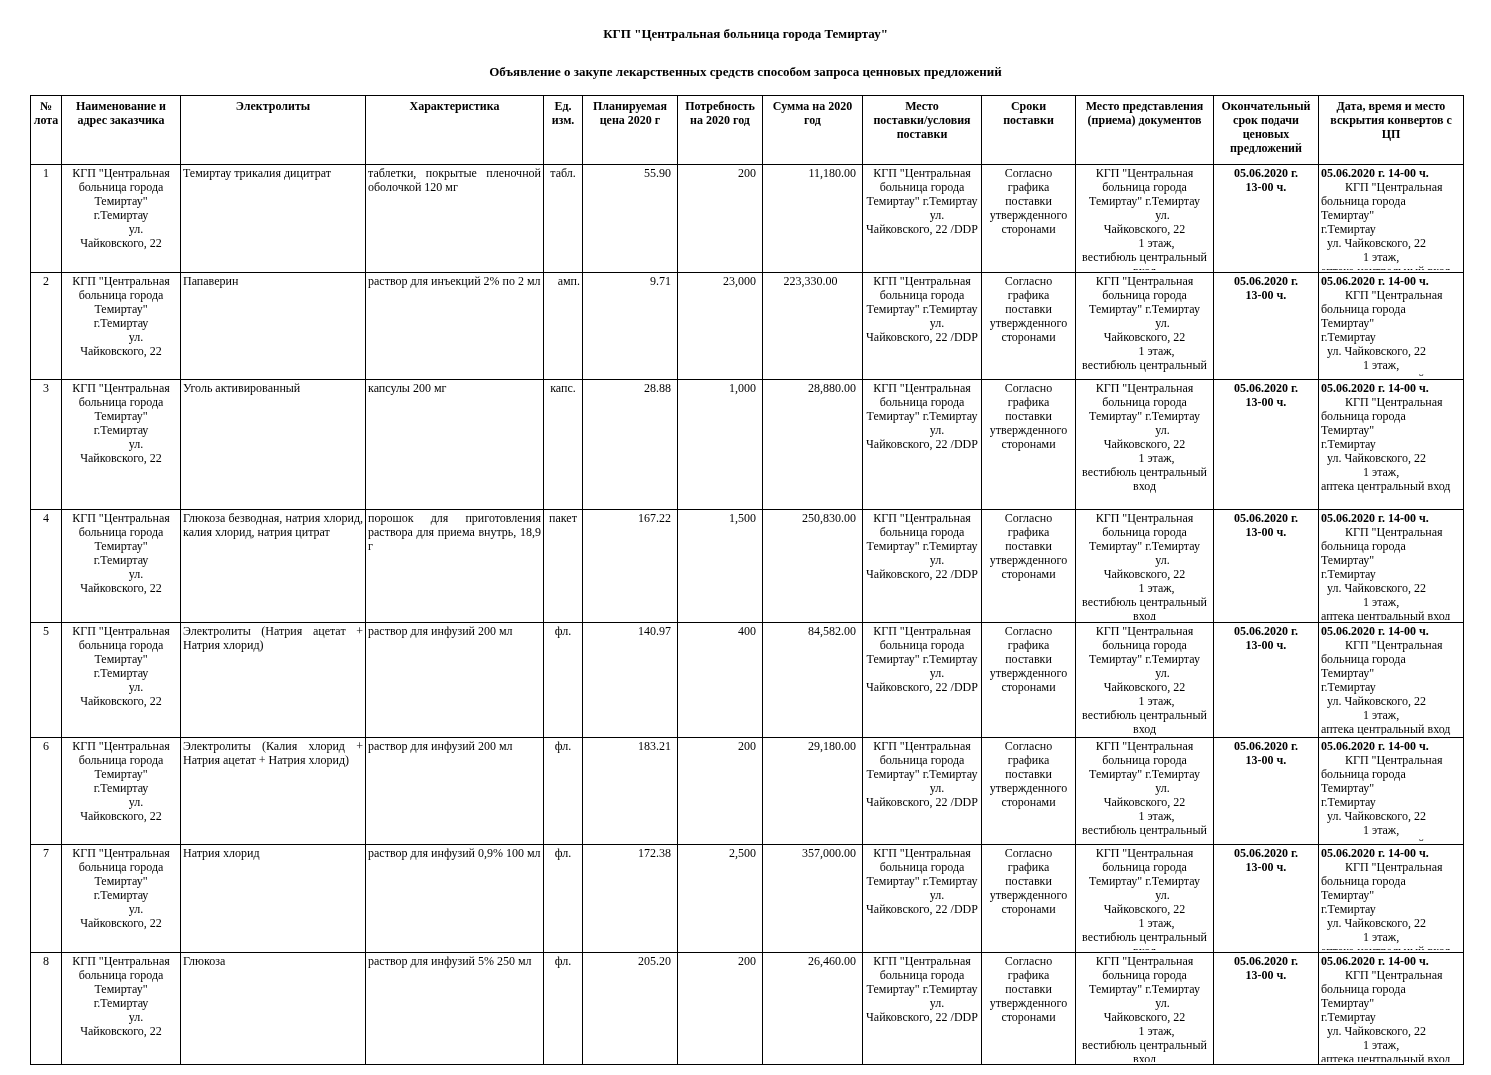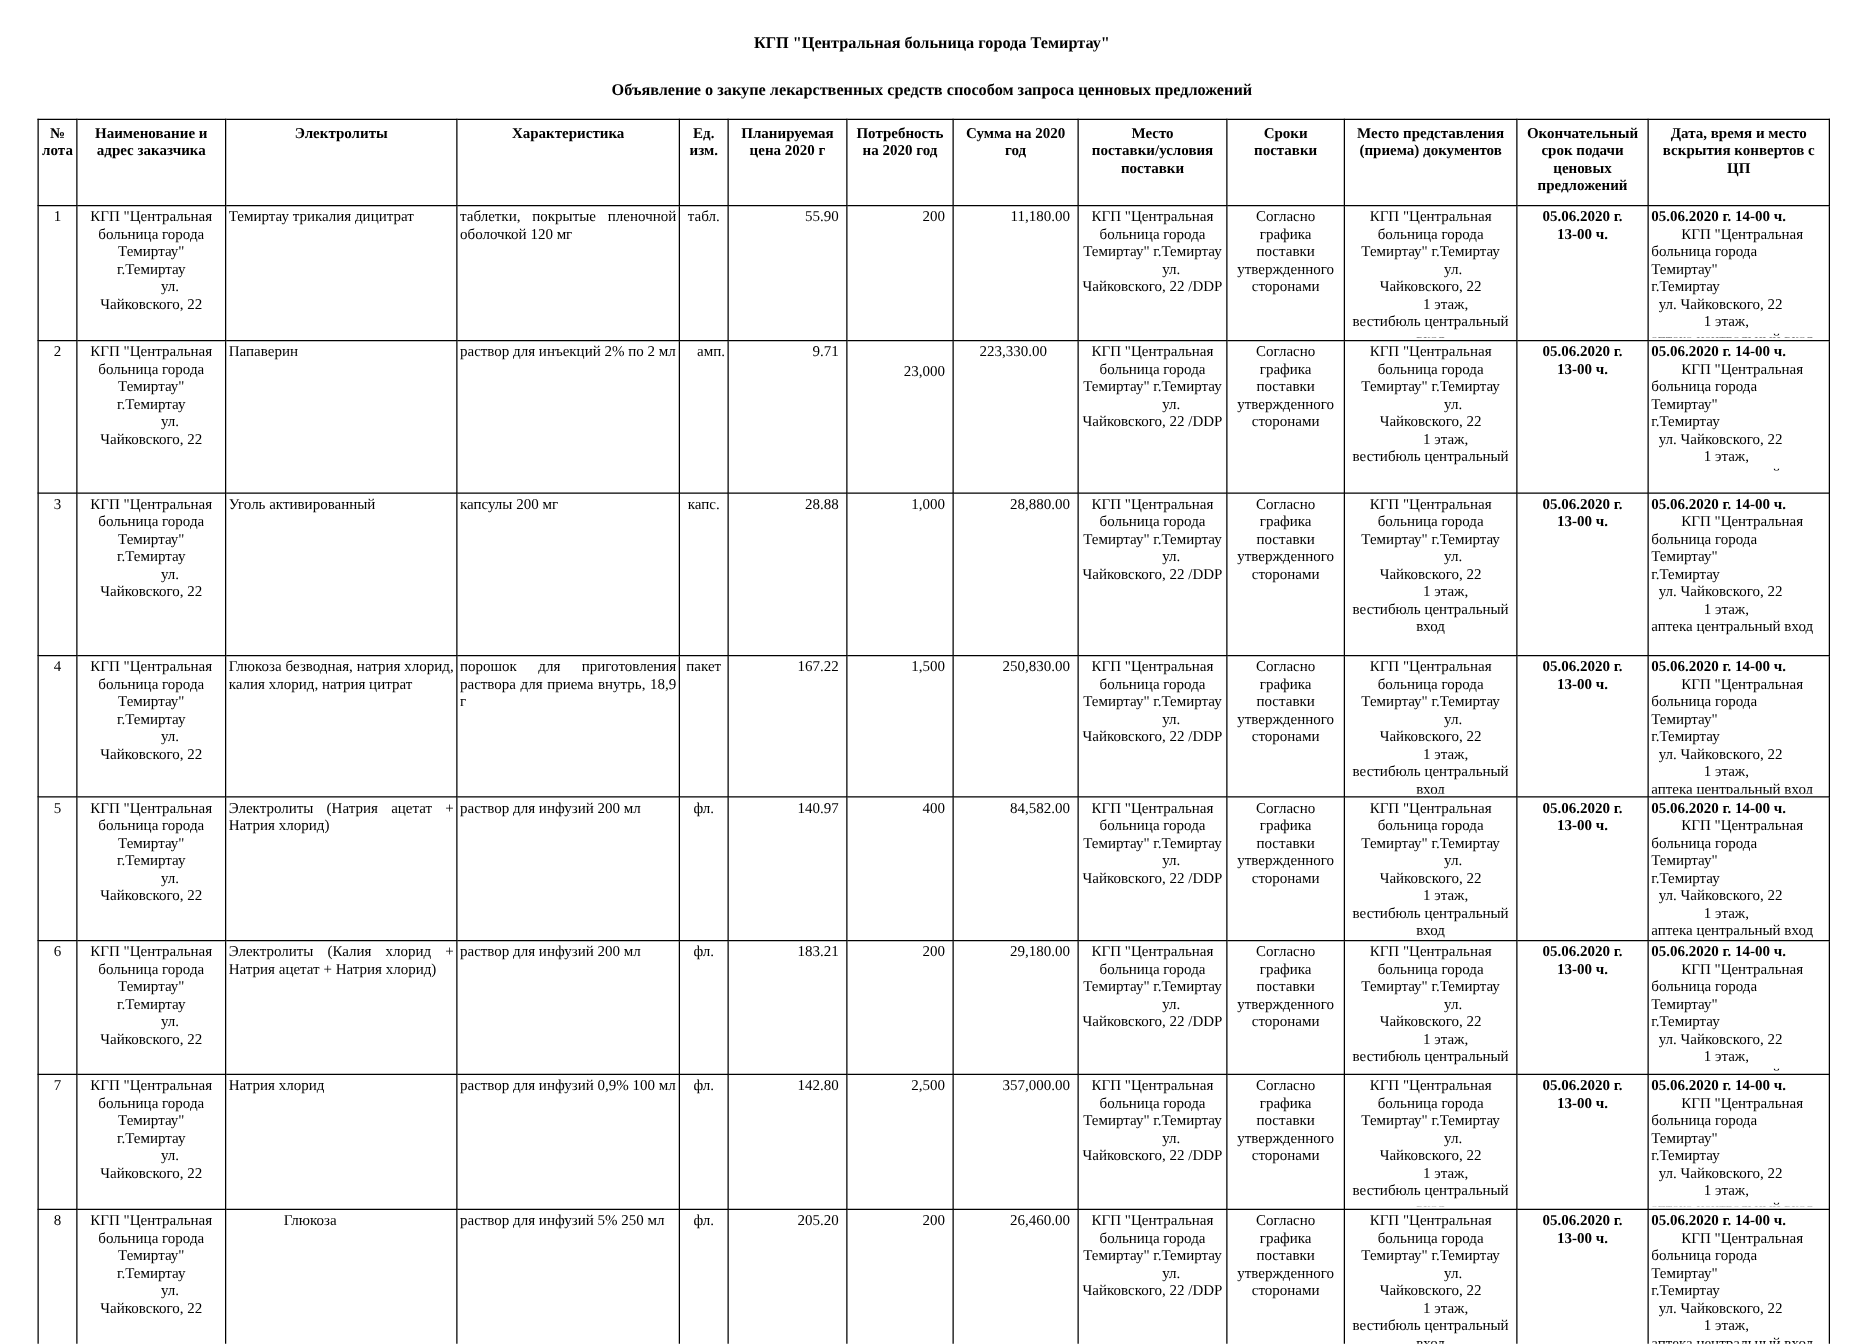--- a/index.html
+++ b/index.html
@@ -133,21 +133,21 @@
         <td class="c-spec">
           <div class="clip" style="height: 103px;">раствор для инъекций 2% по 2 мл</div>
         </td>
         <td class="c-unit">
           <div class="clip" style="height: 103px; text-align: right;">амп.</div>
         </td>
         <td class="c-price">
           <div class="clip" style="height: 103px;">9.71</div>
         </td>
         <td class="c-qty">
-          <div class="clip" style="height: 103px; margin-top: 16px;">23,000</div>
+          <div class="clip" style="height: 103px;">23,000</div>
         </td>
         <td class="c-sum">
           <div class="clip" style="height: 103px; text-align: center;">223,330.00</div>
         </td>
         <td class="c-dplace"><div class="clip" style="height: 103px;">КГП "Центральная больница города Темиртау" г.Темиртау
 &nbsp;&nbsp;&nbsp;&nbsp;&nbsp;&nbsp;&nbsp;&nbsp;&nbsp;&nbsp;ул.
 Чайковского, 22 /DDP</div></td>
         <td class="c-terms"><div class="clip" style="height: 103px;">Согласно графика поставки утвержденного сторонами</div></td>
         <td class="c-docs"><div class="clip" style="height: 103px;">КГП "Центральная больница города Темиртау" г.Темиртау
 &nbsp;&nbsp;&nbsp;&nbsp;&nbsp;&nbsp;&nbsp;&nbsp;&nbsp;&nbsp;&nbsp;&nbsp;ул.
@@ -355,21 +355,21 @@
         <td class="c-name">
           <div class="clip" style="height: 104px;">Натрия хлорид</div>
         </td>
         <td class="c-spec">
           <div class="clip" style="height: 104px;">раствор для инфузий 0,9% 100 мл</div>
         </td>
         <td class="c-unit">
           <div class="clip" style="height: 104px;">фл.</div>
         </td>
         <td class="c-price">
-          <div class="clip" style="height: 104px;">142.80</div>
+          <div class="clip" style="height: 104px;">172.38</div>
         </td>
         <td class="c-qty">
           <div class="clip" style="height: 104px;">2,500</div>
         </td>
         <td class="c-sum">
           <div class="clip" style="height: 104px;">357,000.00</div>
         </td>
         <td class="c-dplace"><div class="clip" style="height: 104px;">КГП "Центральная больница города Темиртау" г.Темиртау
 &nbsp;&nbsp;&nbsp;&nbsp;&nbsp;&nbsp;&nbsp;&nbsp;&nbsp;&nbsp;ул.
 Чайковского, 22 /DDP</div></td>
@@ -391,21 +391,21 @@
       </tr>
       <tr style="height: 112px;">
         <td class="c-lot">
           <div class="clip" style="height: 108px;">8</div>
         </td>
         <td class="c-customer"><div class="clip" style="height: 108px;">КГП "Центральная больница города Темиртау"
 г.Темиртау
 &nbsp;&nbsp;&nbsp;&nbsp;&nbsp;&nbsp;&nbsp;&nbsp;&nbsp;&nbsp;ул.
 Чайковского, 22</div></td>
         <td class="c-name">
-          <div class="clip" style="height: 108px; margin-left: 44px;">Глюкоза</div>
+          <div class="clip" style="height: 108px;">Глюкоза</div>
         </td>
         <td class="c-spec">
           <div class="clip" style="height: 108px;">раствор для инфузий 5% 250 мл</div>
         </td>
         <td class="c-unit">
           <div class="clip" style="height: 108px;">фл.</div>
         </td>
         <td class="c-price">
           <div class="clip" style="height: 108px;">205.20</div>
         </td>

